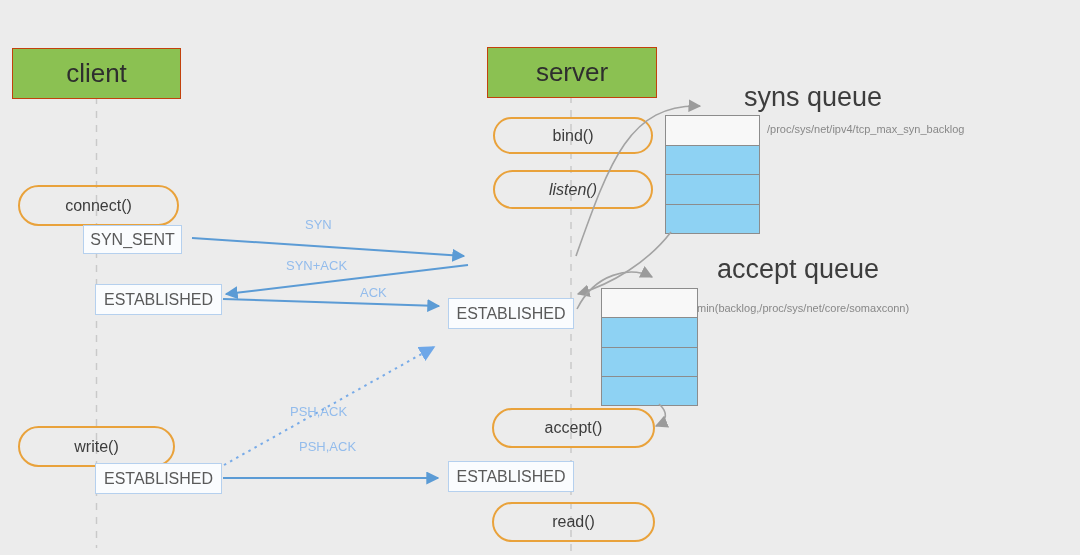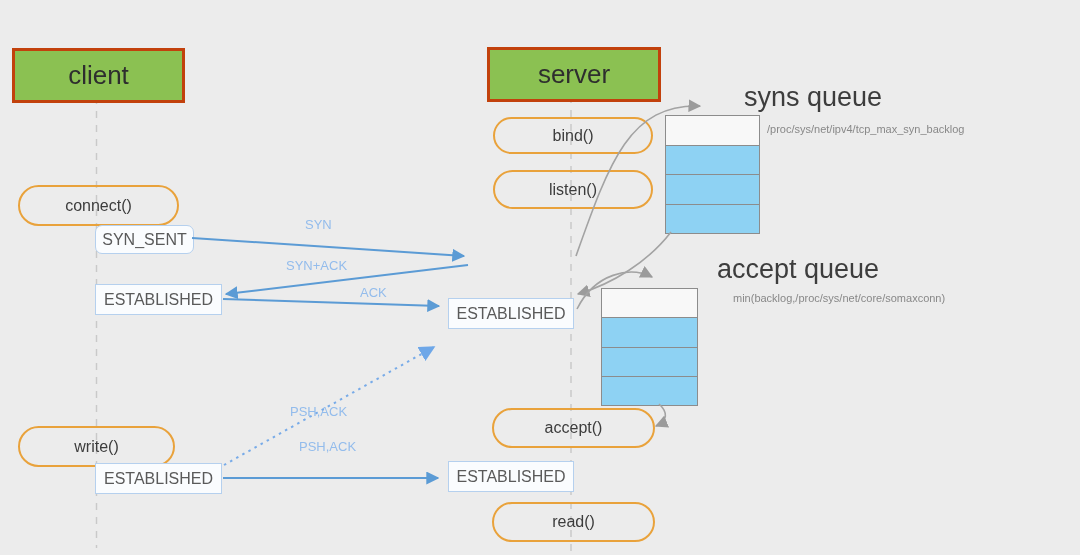--- a/index.html
+++ b/index.html
@@ -3,21 +3,21 @@
 <meta charset="utf-8">
 <style>
   html,body{margin:0;padding:0;}
   body{font-family:"Liberation Sans","DejaVu Sans",sans-serif;background:#d8d8d8;}
   #stage{position:relative;width:1080px;height:555px;background:#ececec;overflow:hidden;}
   svg.layer{position:absolute;left:0;top:0;width:1080px;height:555px;}
   #svg-bottom{z-index:0;}
   #svg-top{z-index:3;pointer-events:none;}
 
   .lane-header{position:absolute;z-index:2;display:flex;align-items:center;justify-content:center;
-    background:#8bc152;border:3px solid #c2410c;color:#2e2e2e;font-size:26px;}
+    background:#8bc152;border:1px solid #c2410c;color:#2e2e2e;font-size:26px;}
   .diagram-title{position:absolute;z-index:2;color:#474747;font-size:28px;white-space:pre;}
 
   .call-pill{position:absolute;z-index:1;display:flex;align-items:center;justify-content:center;
     border:2.5px solid #e9a23b;border-radius:999px;background:transparent;color:#3c3c3c;font-size:16px;}
 
   .state-box{position:absolute;z-index:2;display:flex;align-items:center;justify-content:center;
     border:1.5px solid #b5d0ee;background:#fafcfe;color:#5a5a5a;font-size:16px;white-space:nowrap;}
 
   .queue{position:absolute;z-index:2;display:flex;flex-direction:column;border:1.5px solid #8c8c8c;background:#f8f8f8;}
   .qcell{flex:1;}
@@ -43,37 +43,37 @@
   <div class="lane-header" style="left:12px;top:48px;width:167px;height:49px;">
     <span>client</span>
   </div>
   <div class="lane-header" style="left:487px;top:47px;width:168px;height:49px;">
     <span>server</span>
   </div>
 
   <div class="call-pill" style="left:18px;top:185px;width:157px;height:37px;">
     <span>connect()</span>
   </div>
-  <div class="state-box" style="left:95px;top:225px;width:97px;height:27px;border-radius:7px;">
+  <div class="state-box" style="left:83px;top:225px;width:97px;height:27px;">
     <span>SYN_SENT</span>
   </div>
   <div class="state-box" style="left:95px;top:284px;width:125px;height:29px;">
     <span>ESTABLISHED</span>
   </div>
   <div class="call-pill" style="left:18px;top:426px;width:153px;height:37px;">
     <span>write()</span>
   </div>
   <div class="state-box" style="left:95px;top:463px;width:125px;height:29px;">
     <span>ESTABLISHED</span>
   </div>
 
   <div class="call-pill" style="left:493px;top:117px;width:156px;height:33px;">
     <span>bind()</span>
   </div>
-  <div class="call-pill" style="left:493px;top:170px;width:156px;height:35px;">
+  <div class="call-pill" style="left:493px;top:170px;width:156px;height:35px;font-style:italic;">
     <span>listen()</span>
   </div>
   <div class="state-box" style="left:448px;top:298px;width:124px;height:29px;">
     <span>ESTABLISHED</span>
   </div>
   <div class="call-pill" style="left:492px;top:408px;width:159px;height:36px;justify-content:center;">
     <span>accept()</span>
   </div>
   <div class="state-box" style="left:448px;top:461px;width:124px;height:29px;">
     <span>ESTABLISHED</span>
@@ -91,21 +91,21 @@
   <div class="queue-title" style="left:744px;top:82px;">syns queue</div>
   <div class="queue-note" style="left:767px;top:123px;">/proc/sys/net/ipv4/tcp_max_syn_backlog</div>
 
   <div class="queue" style="left:601px;top:288px;width:95px;height:116px;">
       <div class="qcell empty"></div>
       <div class="qcell filled"></div>
       <div class="qcell filled"></div>
       <div class="qcell filled"></div>
     </div>
   <div class="queue-title" style="left:693px;top:254px;margin-left:24px;">accept queue</div>
-  <div class="queue-note" style="left:697px;top:292px;padding-left:36px;">min(backlog,/proc/sys/net/core/somaxconn)</div>
+  <div class="queue-note" style="left:697px;top:302px;">min(backlog,/proc/sys/net/core/somaxconn)</div>
 
   <div class="msg-label" style="left:305px;top:217px;">SYN</div>
   <div class="msg-label" style="left:286px;top:258px;">SYN+ACK</div>
   <div class="msg-label" style="left:360px;top:285px;">ACK</div>
   <div class="msg-label" style="left:290px;top:404px;">PSH,ACK</div>
   <div class="msg-label" style="left:299px;top:439px;">PSH,ACK</div>
 
   <svg id="svg-top" class="layer">
     <defs>
       <marker id="arrowB" viewBox="0 0 10 10" refX="9" refY="5" markerWidth="6.5" markerHeight="6.5" orient="auto-start-reverse">

